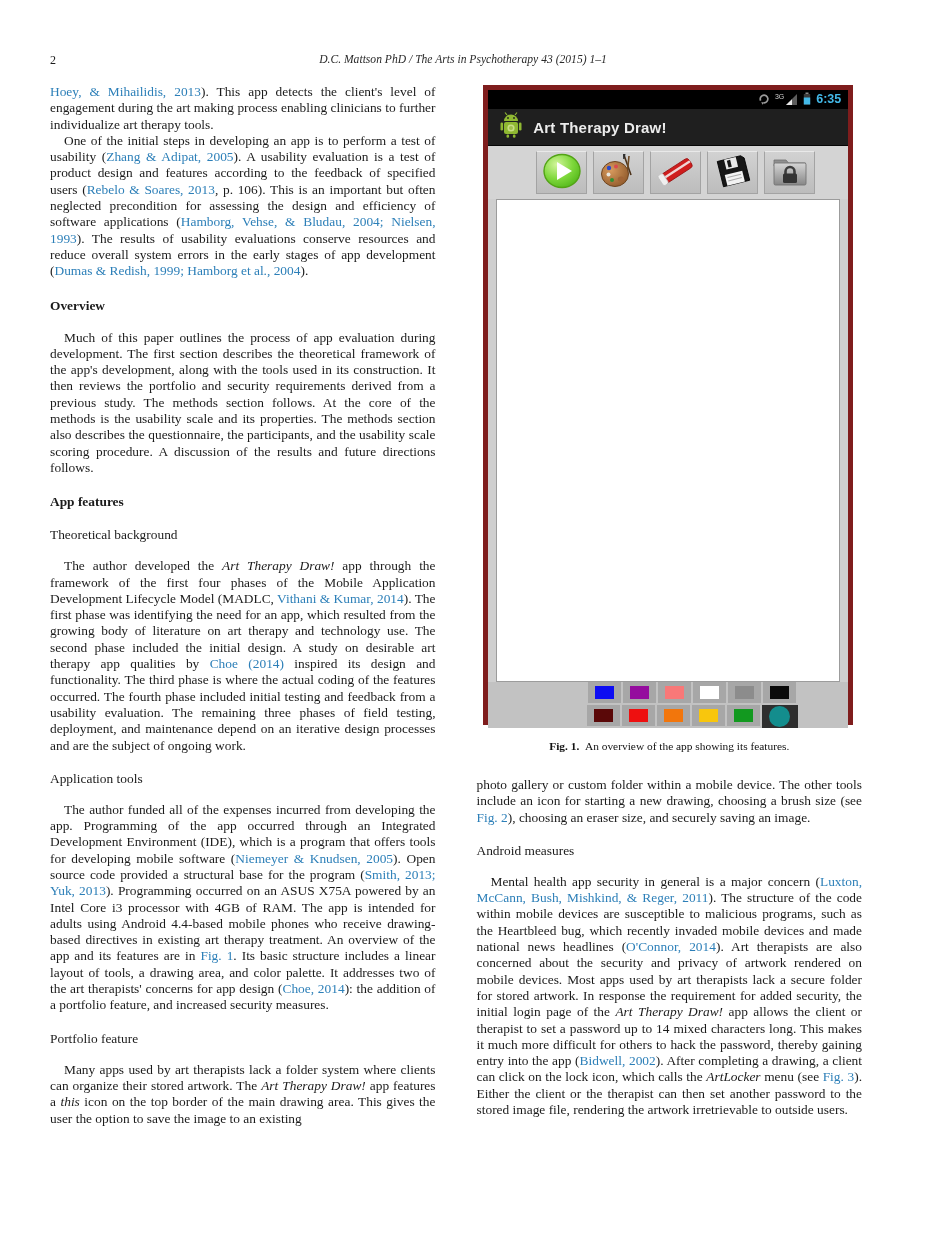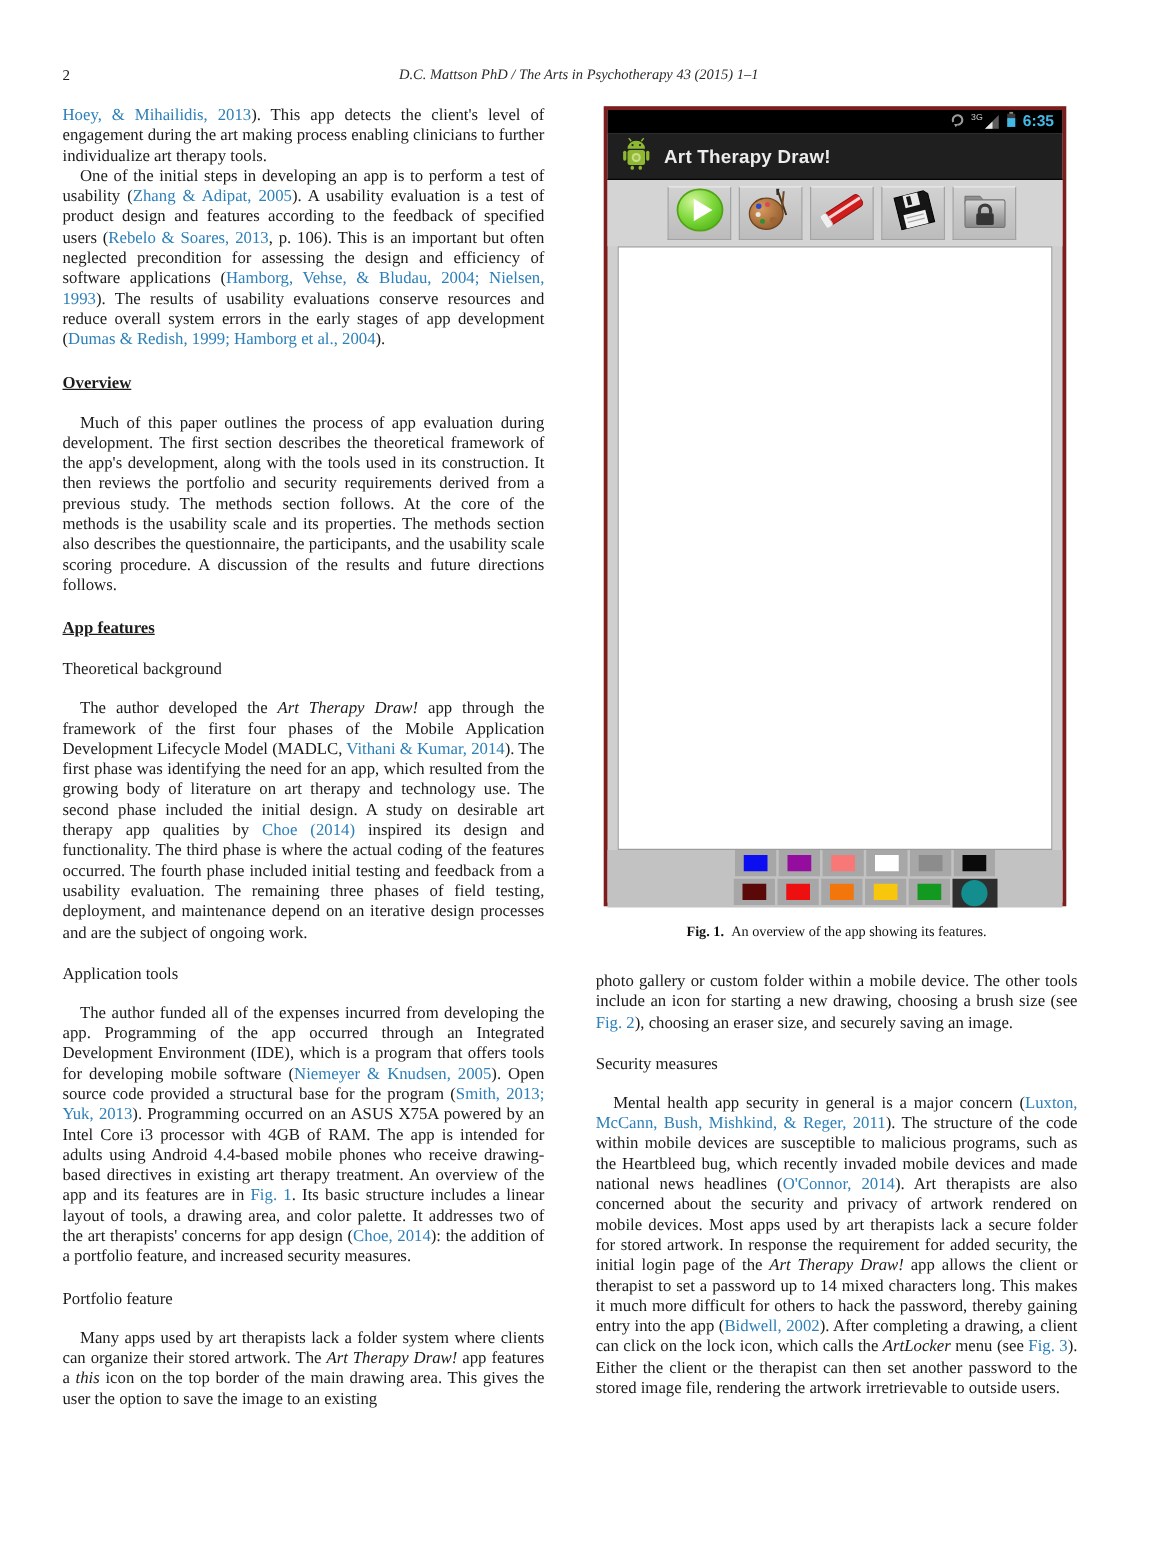--- a/index.html
+++ b/index.html
@@ -8,28 +8,28 @@
   .page { position:relative; width:926px; height:1234px; overflow:hidden; background:#fff; }
 
   .page-number { position:absolute; top:53px; left:50px; font-size:12px; }
   .running-head { position:absolute; top:53px; left:0; width:100%; text-align:center; font-style:italic; font-size:11.6px; color:#2a2a2a; }
 
   .columns { position:absolute; top:84px; left:50px; width:812px; display:flex; gap:41px; }
   .col { width:394px; }
 
   .col p { font-size:13.4px; line-height:16.3px; text-align:justify; }
   .col p.indent { text-indent:14px; }
-  .col h2 { font-size:13.4px; font-weight:bold; margin:18px 0 16px;text-decoration:underline; }
+  .col h2 { font-size:13.4px; font-weight:bold; margin:18px 0 16px; }
   .col h3 { font-size:13.4px; font-weight:normal; margin:17px 0 15px; }
   .col a { color:#2c7fb8; text-decoration:none; cursor:pointer; }
   .it { font-style:italic; }
 
   
   .figure { width:372px; margin:1px auto 0; }
-  .phone { width:370px; height:640px; border:3px solid #7f1d1d; background:#cfcfcf; display:flex; flex-direction:column; }
+  .phone { width:370px; height:640px; border:5px solid #7f1d1d; background:#cfcfcf; display:flex; flex-direction:column; }
   .status-bar { height:19px; background:#000; display:flex; justify-content:flex-end; align-items:center; gap:5px; padding:0 7px; flex:0 0 auto; }
   .status-time { color:#43b9e8; font-family:"Liberation Sans", sans-serif; font-size:12.5px; font-weight:bold; line-height:1; }
   .net-wrap { display:flex; align-items:flex-end; gap:1px; }
   .net-label { color:#cfcfcf; font-family:"Liberation Sans", sans-serif; font-size:7px; line-height:1; margin-bottom:6px; }
   .app-bar { height:37px; background:#1f1f1f; border-bottom:1px solid #060606; display:flex; align-items:center; gap:10px; padding:0 11px; flex:0 0 auto; }
   .app-title { color:#ececec; font-family:"Liberation Sans", sans-serif; font-size:15px; font-weight:bold; letter-spacing:.2px; }
   .toolbar { height:53px; background:#d4d4d4; display:flex; align-items:center; gap:6px; padding-left:48px; flex:0 0 auto; }
   .tool-btn { width:51px; height:43px; background:linear-gradient(#d2d2d2,#bcbcbc); border:1px solid #a3a3a3; border-top-color:#e9e9e9; display:flex; align-items:center; justify-content:center; }
   .drawing-area { margin:0 8px; height:483px; background:#ffffff; border:1px solid #9c9c9c; flex:0 0 auto; }
   .palette { flex:1; background:#c2c2c2; display:flex; flex-direction:column; justify-content:center; align-items:center; gap:2px; }
@@ -247,19 +247,19 @@
         </div>
 
         <div class="fig-caption">
           <b>Fig. 1.</b>
           <span>&nbsp;</span><span>An overview of the app showing its features.</span>
         </div>
       </div>
 
       <div class="right-text">
           <p><span>photo gallery or custom folder within a mobile device. The other tools include an icon for starting a new drawing, choosing a brush size (see </span><a href="#">Fig. 2</a><span>), choosing an eraser size, and securely saving an image.</span></p>
-          <h3><span>Security measures</span></h3>
+          <h3><span>Android measures</span></h3>
           <p class="indent"><span>Mental health app security in general is a major concern (</span><a href="#">Luxton, McCann, Bush, Mishkind, &amp; Reger, 2011</a><span>). The structure of the code within mobile devices are susceptible to malicious programs, such as the Heartbleed bug, which recently invaded mobile devices and made national news headlines (</span><a href="#">O'Connor, 2014</a><span>). Art therapists are also concerned about the security and privacy of artwork rendered on mobile devices. Most apps used by art therapists lack a secure folder for stored artwork. In response the requirement for added security, the initial login page of the </span><span class="it">Art Therapy Draw!</span><span> app allows the client or therapist to set a password up to 14 mixed characters long. This makes it much more difficult for others to hack the password, thereby gaining entry into the app (</span><a href="#">Bidwell, 2002</a><span>). After completing a drawing, a client can click on the lock icon, which calls the </span><span class="it">ArtLocker</span><span> menu (see </span><a href="#">Fig. 3</a><span>). Either the client or the therapist can then set another password to the stored image file, rendering the artwork irretrievable to outside users.</span></p>
         </div>
 
     </div>
   </div>
 </div>
 
 </body></html>

